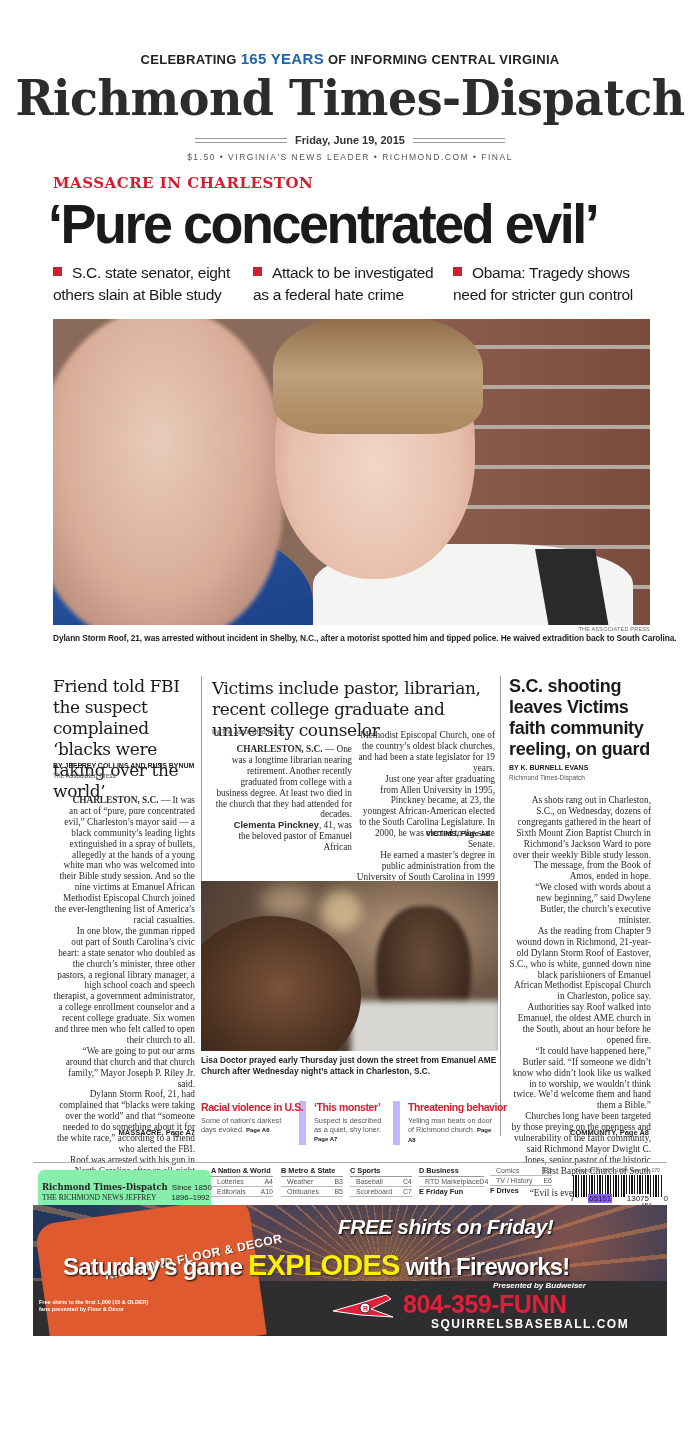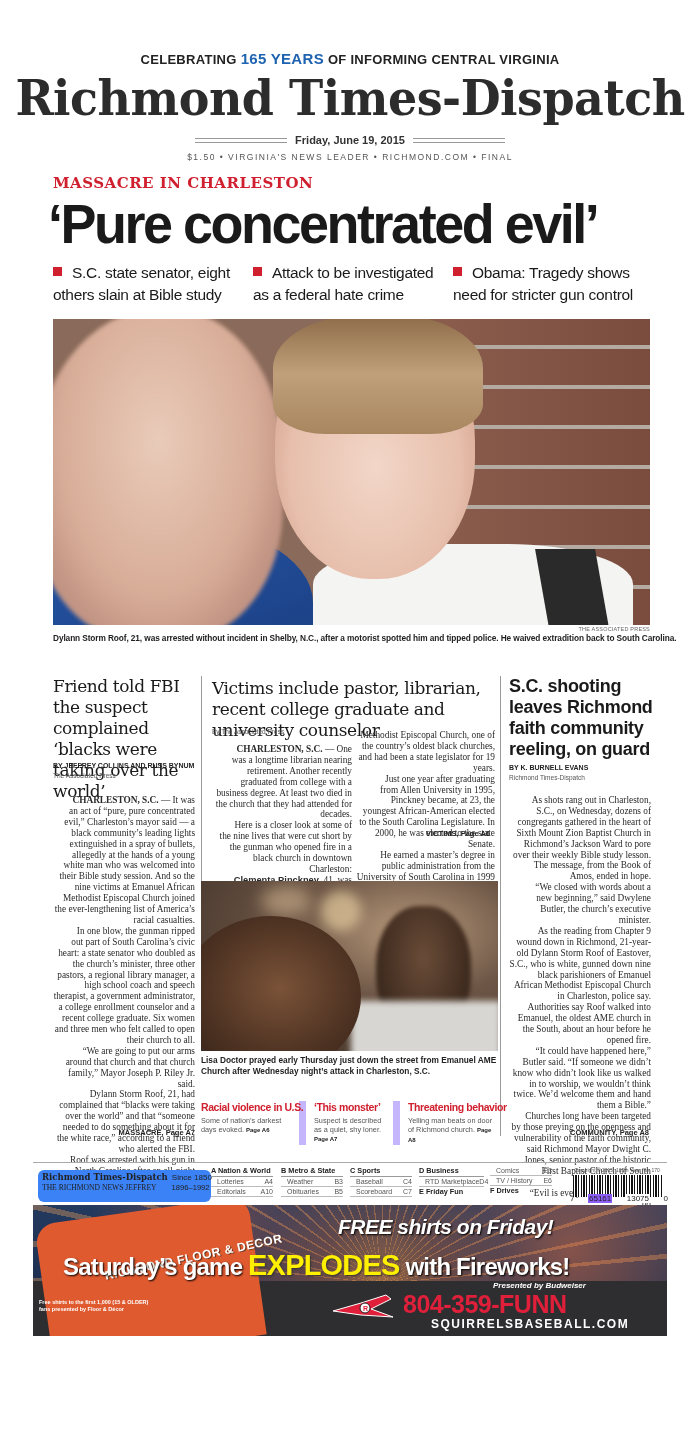--- a/index.html
+++ b/index.html
@@ -78,21 +78,21 @@
   .teaser .t-page { font-size: 6px; font-weight: bold; color: #222; }
 
   .col3-head { top: 676px; left: 509px; width: 160px; font-size: 18px; font-weight: bold; line-height: 21px; color: #1a1a1a; letter-spacing: -0.3px; }
   .col3-by { top: 764px; left: 509px; }
   .col3-org { top: 774px; left: 509px; }
   .col3-body { top: 795px; left: 509px; width: 142px; }
   .col3-jump { top: 1128px; left: 509px; width: 140px; }
 
   
   .index-bar { top: 1162px; left: 33px; width: 634px; height: 1px; background: #aaa; }
-  .index-logo { top: 1170px; left: 38px; width: 165px; height: 28px; background: #3b82f6; border-radius: 6px; padding: 2px 4px; }
+  .index-logo { top: 1170px; left: 38px; width: 165px; height: 28px; background: #86efac; border-radius: 6px; padding: 12px 4px; }
   .index-logo .l1 { font-family: "DejaVu Serif", serif; font-weight: bold; font-size: 8.5px; color: #222; white-space: nowrap; }
   .index-logo .l1 .since { font-family: "Liberation Sans", sans-serif; font-weight: normal; font-size: 8px; margin-left: 4px; }
   .index-logo .l2 { font-family: "Liberation Serif", serif; font-size: 7.6px; color: #222; white-space: nowrap; margin-top: 1px; }
   .index-logo .l2 .yrs { font-family: "Liberation Sans", sans-serif; margin-left: 15px; }
   .index-col { top: 1166px; font-size: 7px; color: #222; }
   .index-col .sec { font-weight: bold; font-size: 7.3px; border-bottom: 1px solid #999; padding-bottom: 1px; white-space: nowrap; }
   .index-col .row { display: flex; justify-content: space-between; color: #555; border-bottom: 1px solid #bbb; padding: 1px 0 1px 6px; white-space: nowrap; }
   .copyright { top: 1167px; left: 567px; width: 100px; text-align: center; font-size: 5px; color: #555; }
   .barcode { top: 1175px; left: 573px; width: 90px; height: 22px;
     background: repeating-linear-gradient(90deg, #111 0 1px, #fff 1px 2px, #111 2px 4px, #fff 4px 5px, #111 5px 6px, #fff 6px 8px); }
@@ -167,21 +167,20 @@
   <p>“We are going to put our arms around that church and that church family,” Mayor Joseph P. Riley Jr. said.</p>
   <p>Dylann Storm Roof, 21, had complained that “blacks were taking over the world” and that “someone needed to do something about it for the white race,” according to a friend who alerted the FBI.</p>
   <p>Roof was arrested with his gun in North Carolina after an all-night manhunt, authorities said. U.S. Attor-</p>
 </div>
 <div class="abs jump col1-jump">MASSACRE, Page A7</div>
 
 <div class="abs serif-head col2-head">Victims include pastor, librarian, recent college graduate and university counselor</div>
 <div class="abs byorg col2-by">By The Associated Press</div>
 <div class="abs body col2-bodyA">
   <p><span class="dl">CHARLESTON, S.C.</span> <span>— One was a longtime librarian nearing retirement. Another recently graduated from college with a business degree. At least two died in the church that they had attended for decades.</span></p>
-  <p>Here is a closer look at some of the nine lives that were cut short by the gunman who opened fire in a black church in downtown Charleston:</p>
   <p><b style="font-family:'Liberation Sans',sans-serif;">Clementa Pinckney</b><span>, 41, was the beloved pastor of Emanuel African</span></p>
 </div>
 <div class="abs body col2-bodyB">
   <p style="text-indent:0">Methodist Episcopal Church, one of the country’s oldest black churches, and had been a state legislator for 19 years.</p>
   <p>Just one year after graduating from Allen University in 1995, Pinckney became, at 23, the youngest African-American elected to the South Carolina Legislature. In 2000, he was elected to the state Senate.</p>
   <p>He earned a master’s degree in public administration from the University of South Carolina in 1999 and studied at the Lutheran Theological</p>
 </div>
 <div class="abs jump col2-jump">VICTIMS, Page A6</div>
 
 <div class="abs photo2">
@@ -201,21 +200,21 @@
   <div class="teaser">
     <div class="t-title">‘This monster’</div>
     <div class="t-text"><span>Suspect is described as a quiet, shy loner.</span> <span class="t-page">Page A7</span></div>
   </div>
   <div class="teaser">
     <div class="t-title">Threatening behavior</div>
     <div class="t-text"><span>Yelling man beats on door of Richmond church.</span> <span class="t-page">Page A8</span></div>
   </div>
 </div>
 
-<div class="abs col3-head">S.C. shooting leaves Richmond faith community reeling, on guard</div>
+<div class="abs col3-head">S.C. shooting leaves Victims faith community reeling, on guard</div>
 <div class="abs byline col3-by">BY K. BURNELL EVANS</div>
 <div class="abs byorg col3-org">Richmond Times-Dispatch</div>
 <div class="abs body col3-body">
   <p>As shots rang out in Charleston, S.C., on Wednesday, dozens of congregants gathered in the heart of Sixth Mount Zion Baptist Church in Richmond’s Jackson Ward to pore over their weekly Bible study lesson. The message, from the Book of Amos, ended in hope.</p>
   <p>“We closed with words about a new beginning,” said Dwylene Butler, the church’s executive minister.</p>
   <p>As the reading from Chapter 9 wound down in Richmond, 21-year-old Dylann Storm Roof of Eastover, S.C., who is white, gunned down nine black parishioners of Emanuel African Methodist Episcopal Church in Charleston, police say.</p>
   <p>Authorities say Roof walked into Emanuel, the oldest AME church in the South, about an hour before he opened fire.</p>
   <p>“It could have happened here,” Butler said. “If someone we didn’t know who didn’t look like us walked in to worship, we wouldn’t think twice. We’d welcome them and hand them a Bible.”</p>
   <p>Churches long have been targeted by those preying on the openness and vulnerability of the faith community, said Richmond Mayor Dwight C. Jones, senior pastor of the historic First Baptist Church of South Richmond.</p>
   <p>“Evil is everywhere, and there is no</p>

